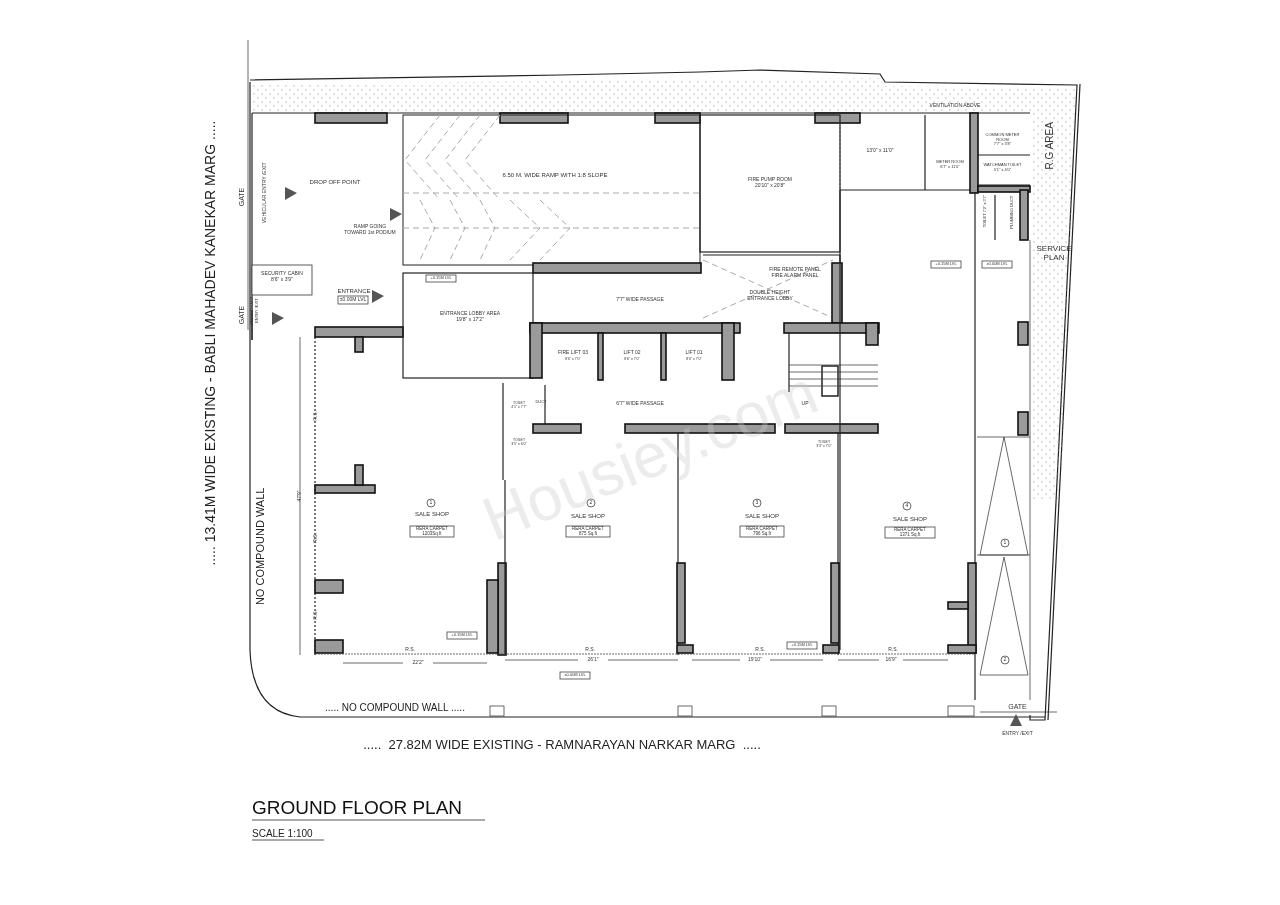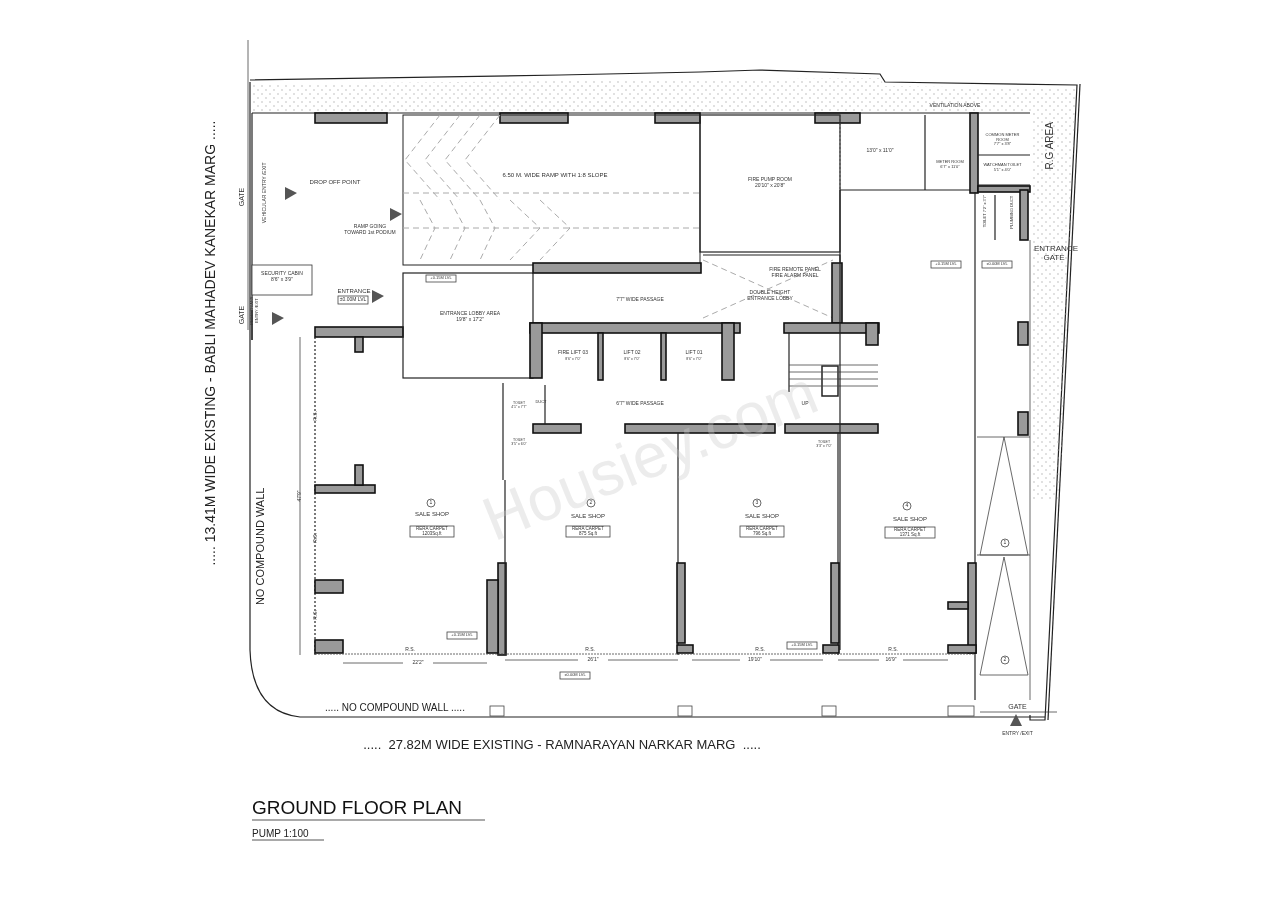--- a/index.html
+++ b/index.html
@@ -172,25 +172,25 @@
 <div class="lbl rot s7" style="left:222px;top:311px;width:40px;">GATE</div>
 
 <div class="lbl" style="left:312px;top:738px;width:500px;font-size:13px;color:#222;">
   <span>.....</span> &nbsp;<span>27.82M WIDE EXISTING - RAMNARAYAN NARKAR MARG</span>&nbsp; <span>.....</span>
 </div>
 <div class="lbl" style="left:305px;top:702px;width:180px;font-size:10px;color:#222;text-align:center;">
   <span>.....</span> <span>NO COMPOUND WALL</span> <span>.....</span>
 </div>
 
 <div class="lbl" style="left:252px;top:797px;font-size:19px;color:#111;text-align:left;">GROUND FLOOR PLAN</div>
-<div class="lbl" style="left:252px;top:828px;font-size:10px;color:#222;text-align:left;">PUMP 1:100</div>
+<div class="lbl" style="left:252px;top:828px;font-size:10px;color:#222;text-align:left;">SCALE 1:100</div>
 
 <div class="lbl rot" style="left:1015px;top:140px;width:70px;font-size:10px;">R.G AREA</div>
 <div class="lbl s5" style="left:925px;top:103px;width:60px;">VENTILATION ABOVE</div>
-<div class="lbl s8" style="left:1034px;top:244px;width:40px;white-space:normal;">ENTRANCE GATE</div>
+<div class="lbl s8" style="left:1034px;top:244px;width:40px;white-space:normal;">SERVICE PLAN</div>
 <div class="lbl s7" style="left:1000px;top:703px;width:35px;">GATE</div>
 <div class="lbl s5" style="left:995px;top:731px;width:45px;">ENTRY /EXIT</div>
 
 <div class="lbl rot s5" style="left:225px;top:190px;width:80px;">VEHICULAR ENTRY /EXIT</div>
 <div class="lbl s6" style="left:300px;top:179px;width:70px;">DROP OFF POINT</div>
 <div class="lbl s5" style="left:340px;top:224px;width:60px;"><span>RAMP GOING</span><br><span>TOWARD 1st PODIUM</span></div>
 <div class="lbl s5" style="left:254px;top:271px;width:56px;"><span>SECURITY CABIN</span><br><span>8'6" x 3'9"</span></div>
 <div class="lbl rot s5" style="left:235px;top:306px;width:40px;white-space:normal;font-size:4px;">PEDESTRIANS ENTRY /EXIT</div>
 <div class="lbl s6" style="left:330px;top:288px;width:48px;">ENTRANCE</div>
 <div class="lbl s5" style="left:338px;top:297px;width:30px;">±0.00M LVL</div>

